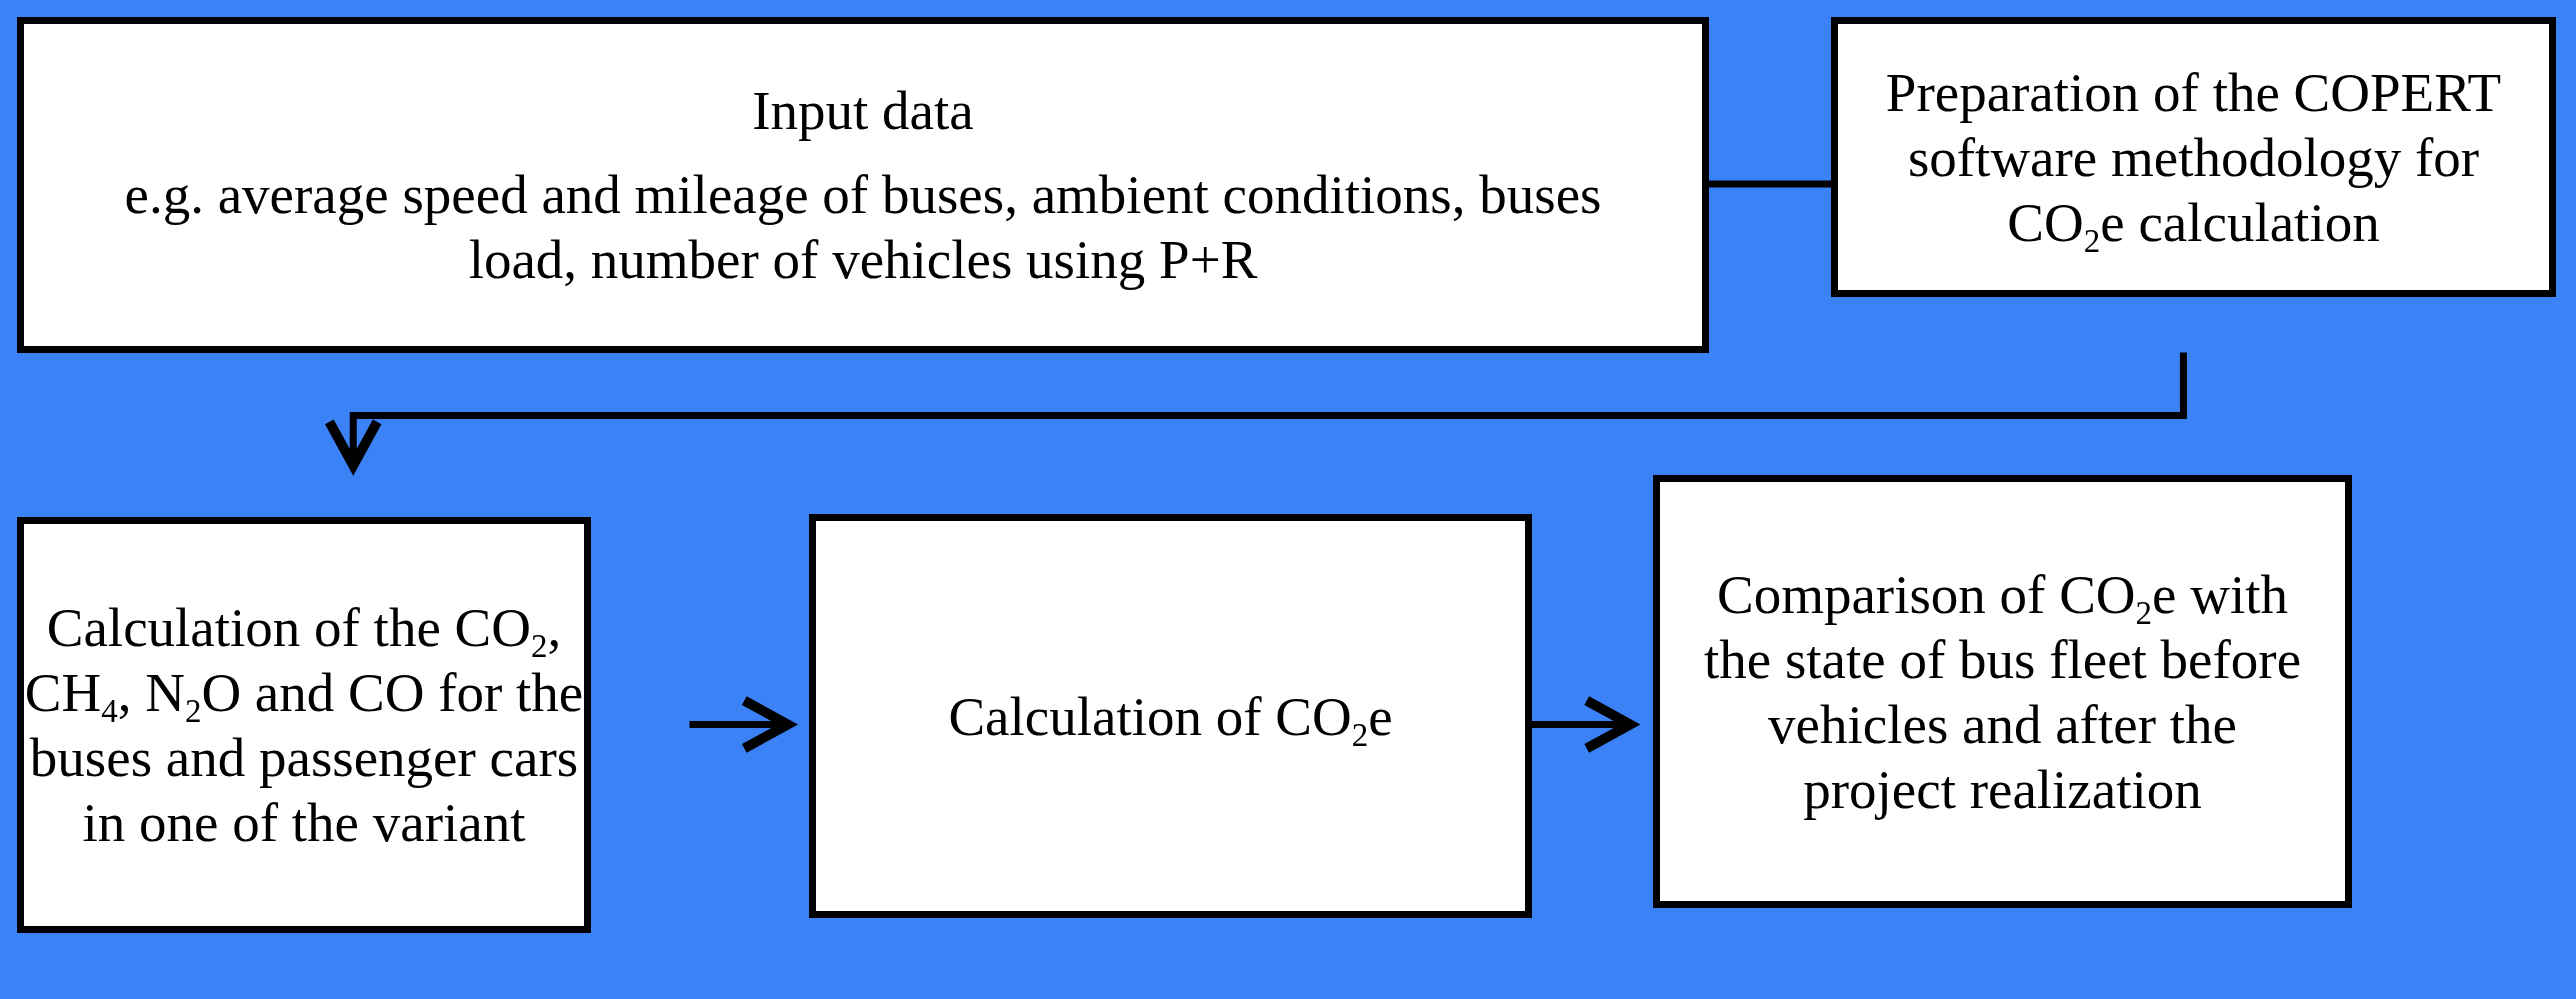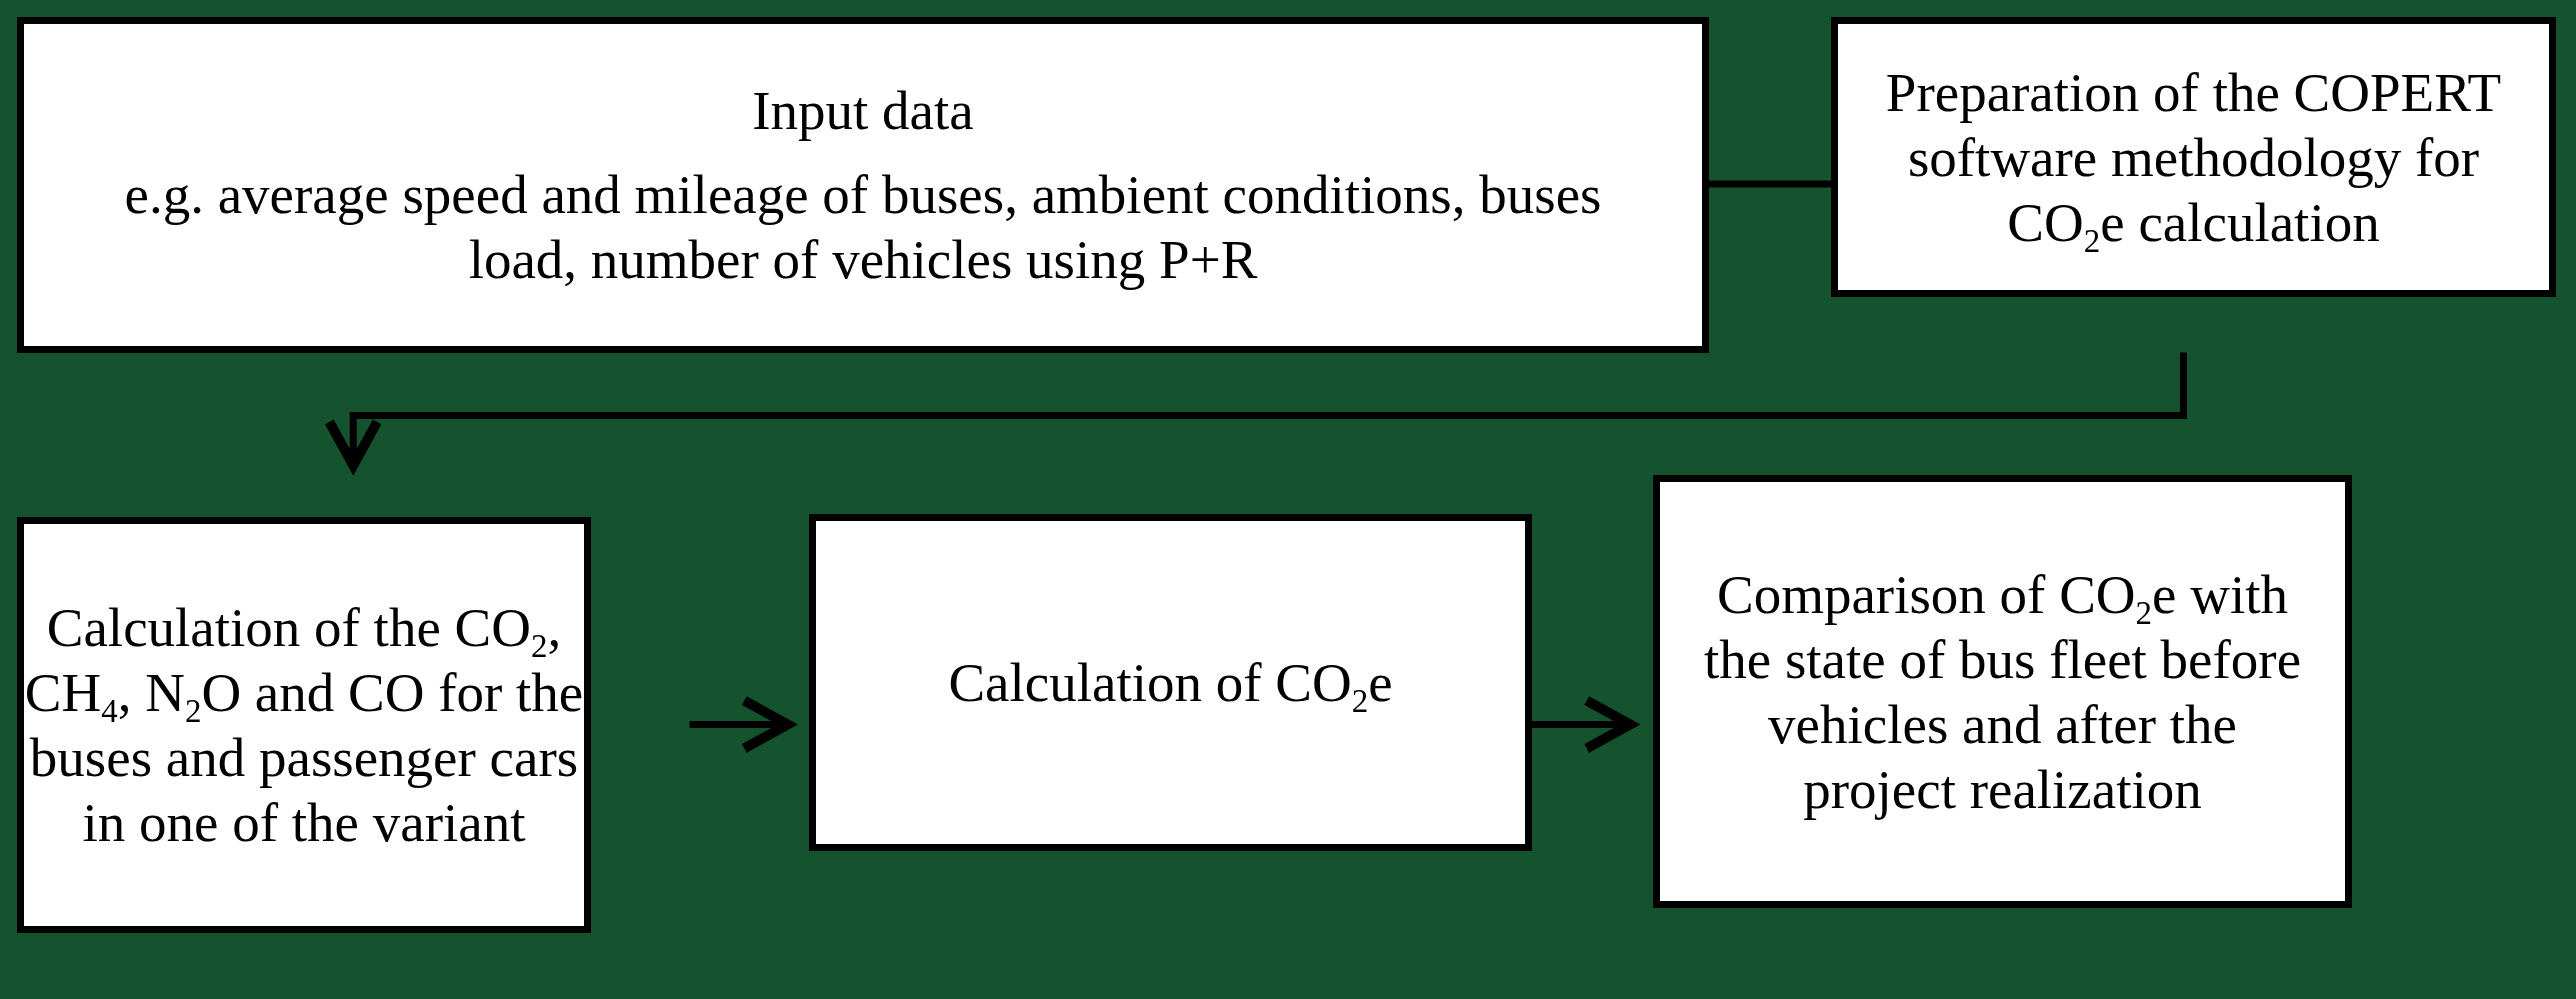--- a/index.html
+++ b/index.html
@@ -1,20 +1,20 @@
 <!DOCTYPE html>
 <html style="font-size:11.2px"><head>
 <meta charset="utf-8">
 <style>
   html, body { margin: 0; padding: 0; background: #ffffff; }
   .canvas {
     position: relative;
     width: 2576px;
     height: 999px;
-    background: #14532d;
+    background: #3b82f6;
     font-family: "Liberation Serif", "DejaVu Serif", serif;
     color: #000000;
     overflow: hidden;
   }
   .box {
     position: absolute;
     box-sizing: border-box;
     border: 7px solid #000000;
     background: #ffffff;
     display: flex;
@@ -41,21 +41,21 @@
     pointer-events: none;
   }
   .wires * { stroke: #000000; fill: none; }
   .wire  { stroke-width: 10px; }
   .head  { stroke-width: 14px; stroke-linejoin: miter; }
 
   
   #box-input-data     { left: 17px;   top: 17px;  width: 1692px; height: 336px; }
   #box-copert         { left: 1831px; top: 17px;  width: 725px; height: 280px; }
   #box-pollutants     { left: 17px;   top: 517px; width: 574px;  height: 416px; }
-  #box-co2e           { left: 809px; top: 514px; width: 723px; height: 337px; }
+  #box-co2e           { left: 809px; top: 514px; width: 723px; height: 404px; }
   #box-comparison     { left: 1653px; top: 475px; width: 699px;  height: 433px; }
 </style>
 </head>
 <body>
 
 <div class="canvas">
 
   <svg class="wires" viewBox="0 0 3669 1423" xmlns="http://www.w3.org/2000/svg">
 
     <path class="wire" d="M2434 262 H2608"></path>

